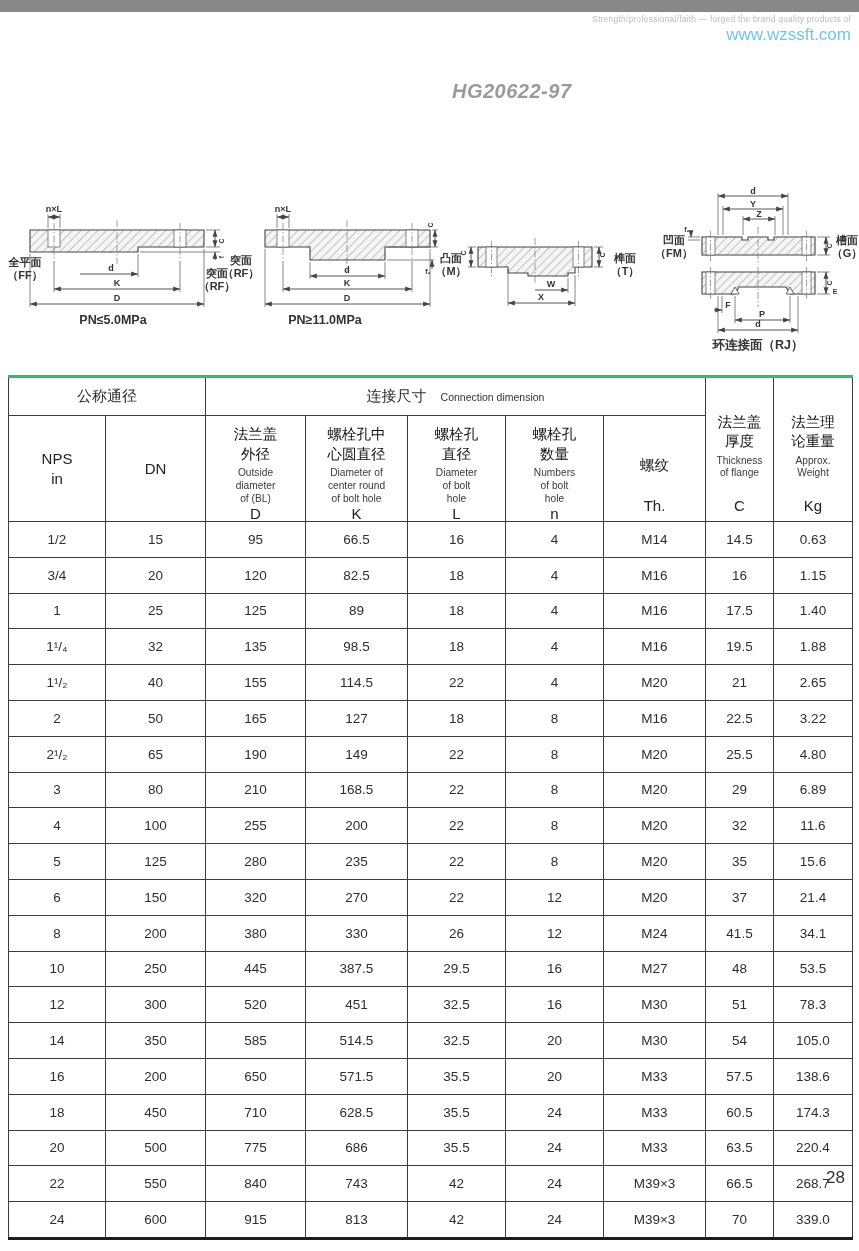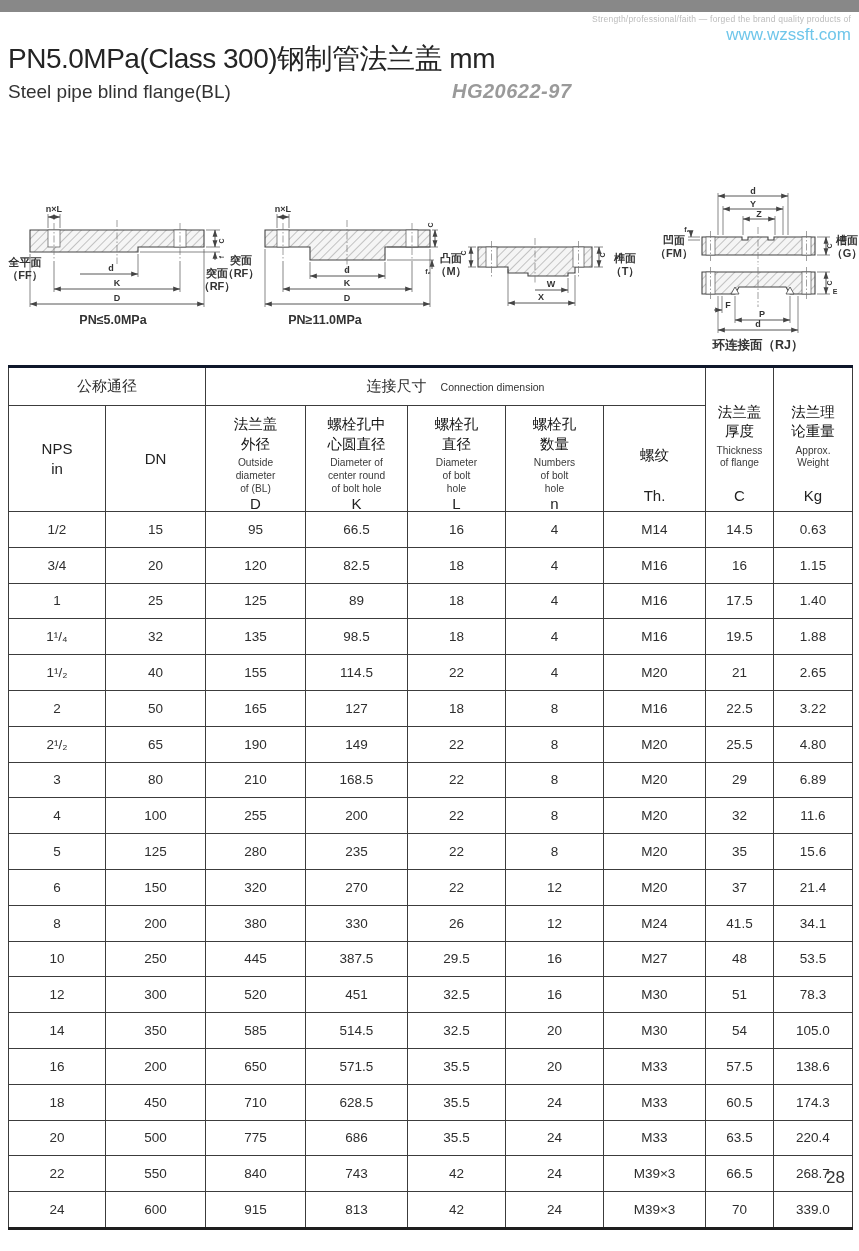--- a/index.html
+++ b/index.html
@@ -17,23 +17,23 @@
 
   .fig{position:absolute;}
   .fig svg{display:block;}
   .fig text{font-family:"Liberation Sans", sans-serif;fill:#333;}
   .dimtxt{font-size:9px;font-weight:bold;}
   .cnlbl{font-size:11px;font-weight:bold;}
   .cap{font-size:12.5px;font-weight:bold;}
   .tiny{font-size:7px;font-weight:bold;}
 
   table.spec{
-    position:absolute;left:8px;top:353px;width:844px;
+    position:absolute;left:8px;top:363px;width:844px;
     border-collapse:collapse;table-layout:fixed;
-    border-top:3px solid #0f172a;border-bottom:3px solid #1e1e1e;
+    border-top:3px solid #22c55e;border-bottom:3px solid #1e1e1e;
   }
   table.spec th, table.spec td{
     border:1.4px solid #3c3c3c;padding:0;text-align:center;vertical-align:middle;
     font-weight:normal;color:#2e2e2e;
   }
   table.spec td{height:34.8px;font-size:13.5px;}
   .hrow1 th{height:37px;font-size:15px;color:#111;}
   .conn-en{font-size:10.5px;color:#333;margin-left:14px;}
   .hcol{display:flex;flex-direction:column;align-items:center;height:105px;padding-top:9px;box-sizing:border-box;}
   .hcol-tall{height:142px;padding-top:34px;}
@@ -42,22 +42,20 @@
   .hsym{margin-top:auto;padding-bottom:7px;font-size:15px;color:#222;}
   .hplain{font-size:15px;color:#222;white-space:pre-line;line-height:1.3;}
 </style>
 </head>
 <body>
 
 <div class="page">
 
   <div class="tagline">Strength/professional/faith — forged the brand quality products of</div>
   <div class="website">www.wzssft.com</div>
-  <div class="title">PN5.0MPa(Class 300)钢制管法兰盖  mm</div>
-  <div class="subtitle">Steel pipe blind flange(BL)</div>
   <div class="standard">HG20622-97</div>
 
   <svg width="0" height="0" style="position:absolute" aria-hidden="true">
     <defs>
       <pattern id="hatch" width="6" height="6" patternUnits="userSpaceOnUse" patternTransform="rotate(45)">
         <rect width="6" height="6" fill="#f5f5f5"></rect>
         <line x1="0" y1="0" x2="0" y2="6" stroke="#909090" stroke-width="1"></line>
       </pattern>
       <marker id="ar" viewBox="0 0 10 10" refX="9.5" refY="5" markerWidth="8" markerHeight="8" orient="auto-start-reverse">
         <path d="M0,1.6 L10,5 L0,8.4 z" fill="#444"></path>

